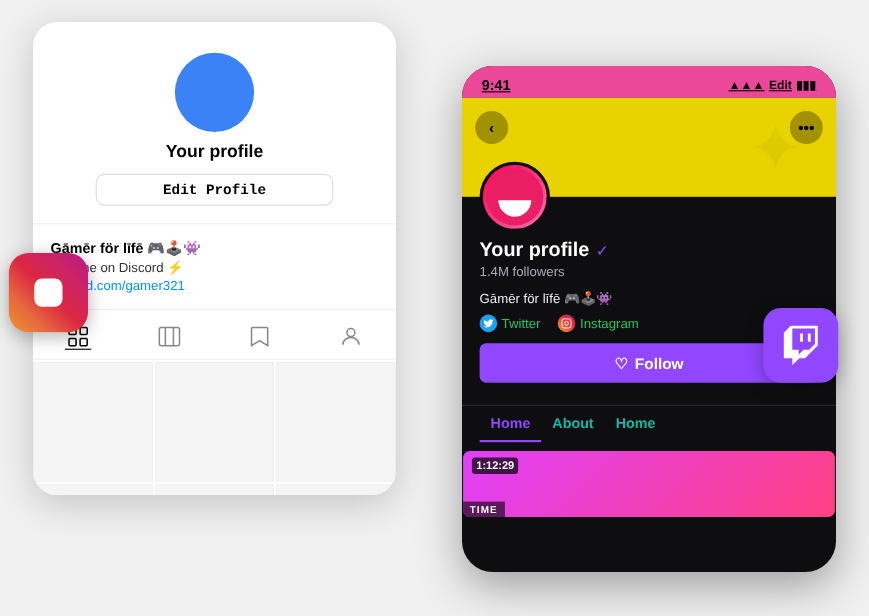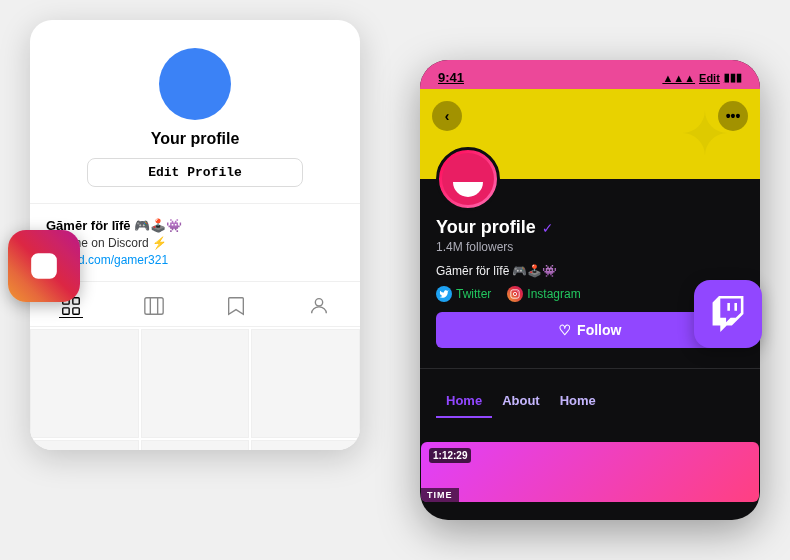--- a/index.html
+++ b/index.html
@@ -350,28 +350,28 @@
       gap: 6px;
       cursor: pointer;
       margin-top: 10px;
     }
 
     .twitch-nav-tabs {
       display: flex;
       gap: 0;
       border-top: 1px solid #2a2a2d;
       margin-top: 10px;
-      padding: 16px 16px;
+      padding: 0 16px;
     }
 
     .twitch-nav-tab {
       font-size: 13px;
       font-weight: 600;
       padding: 8px 10px;
-      color: #c4b5fd;
+      color: #14b8a6;
       cursor: pointer;
     }
 
     .twitch-nav-tab.active {
       color: #9147ff;
       border-bottom: 2px solid #9147ff;
     }
 
     .twitch-video-preview {
       margin: 8px 1px 0;

